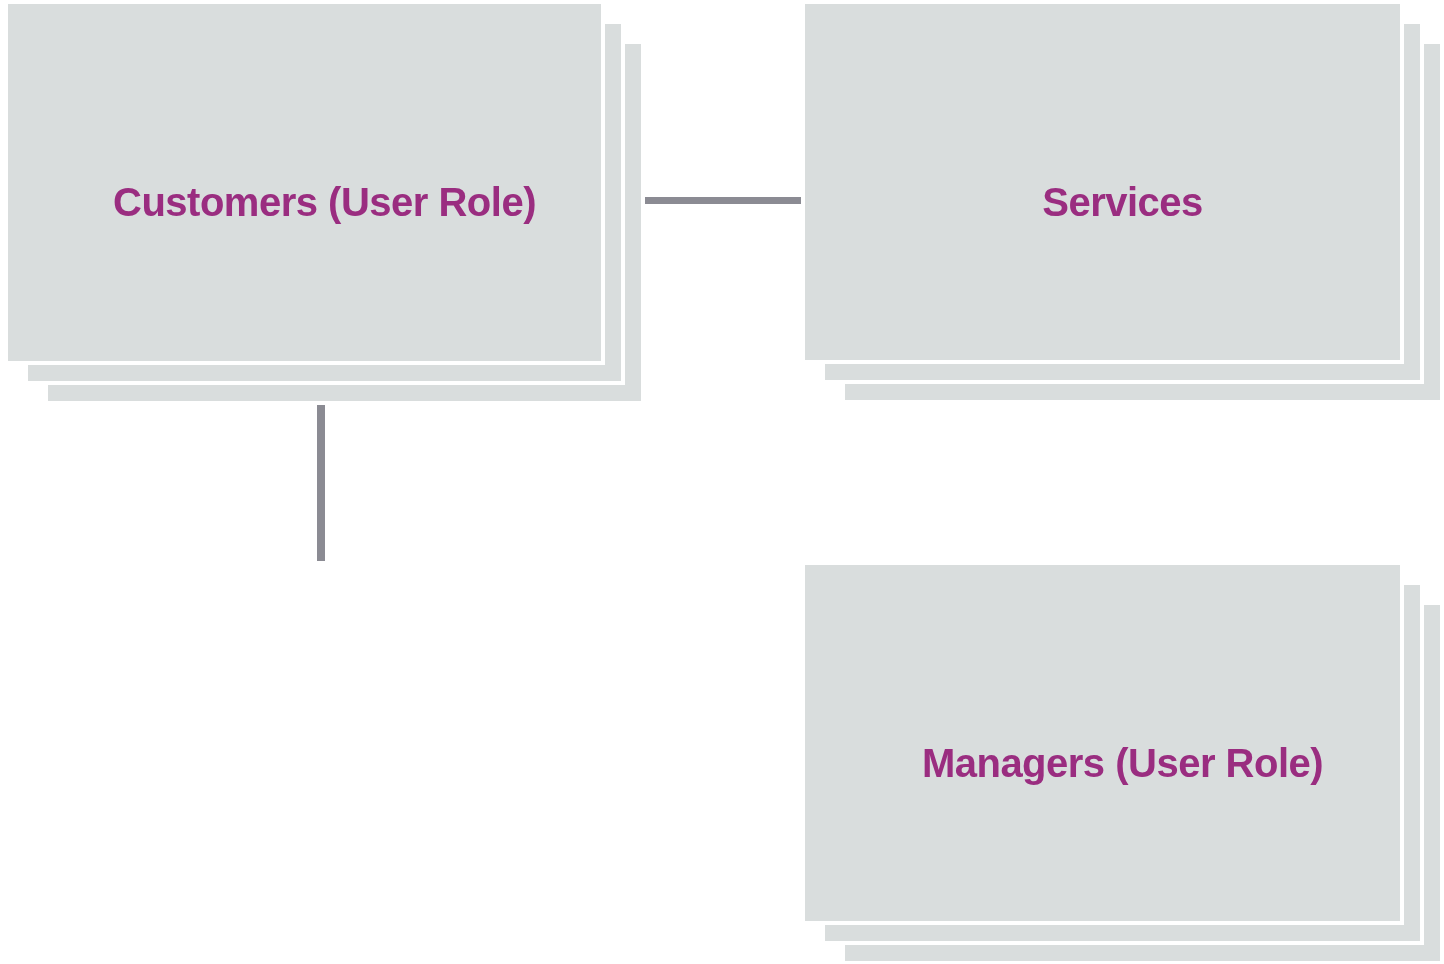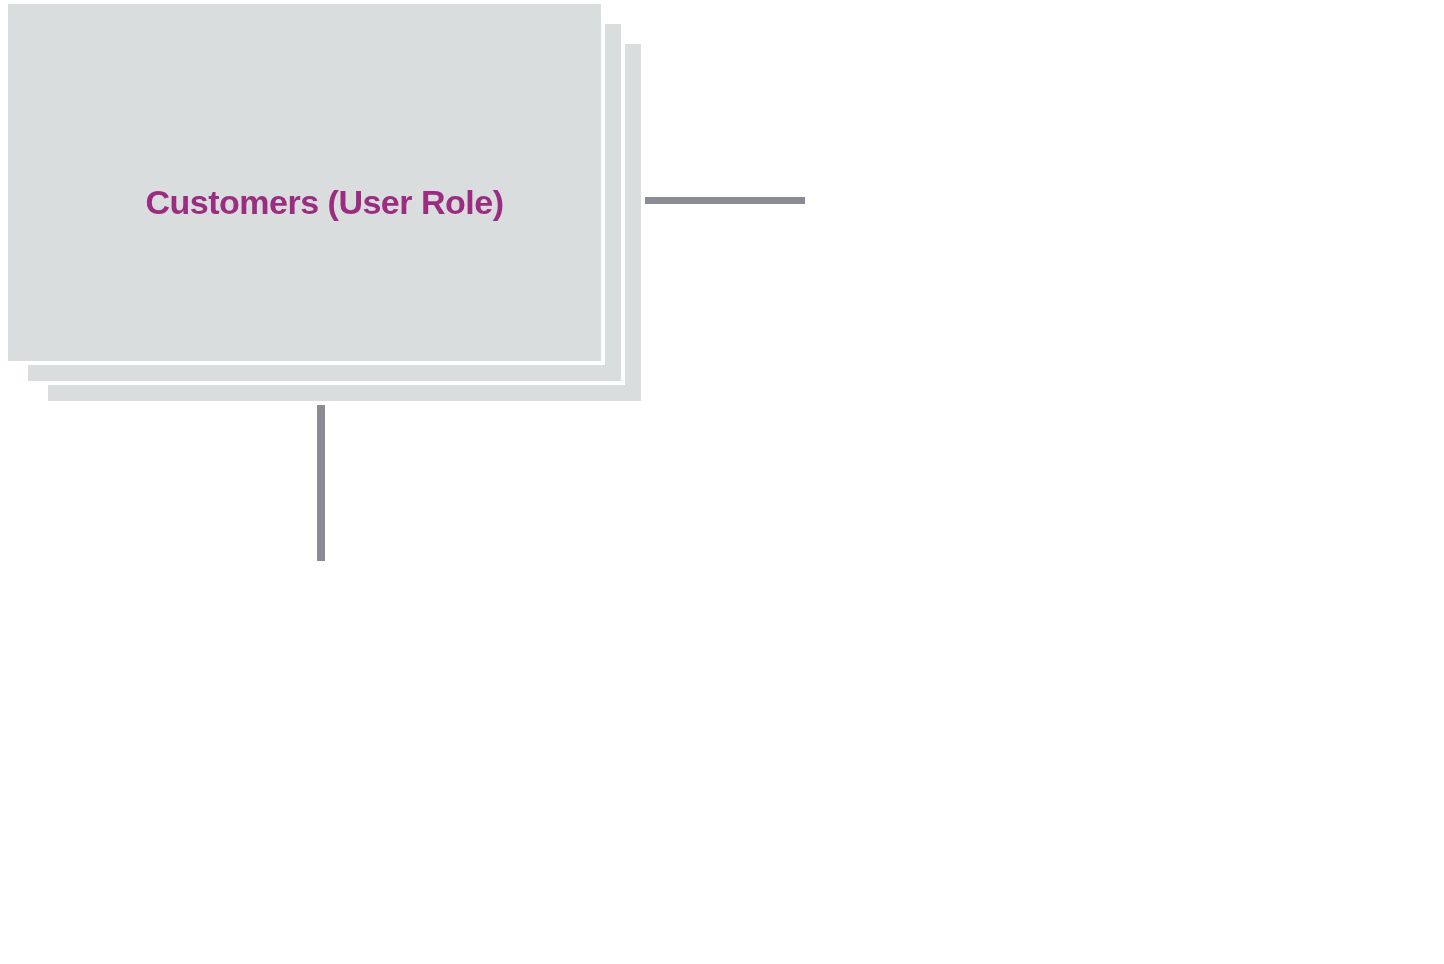--- a/index.html
+++ b/index.html
@@ -30,21 +30,21 @@
 
   .node-label {
     position: absolute;
     inset: 0;
     z-index: 4;
     display: flex;
     align-items: center;
     justify-content: center;
     text-align: center;
     font-weight: 700;
-    font-size: 34px;
+    font-size: 40px;
     letter-spacing: -0.5px;
     color: var(--label, #9a2d80);
     pointer-events: none;
     white-space: nowrap;
   }
 
   
   .node.customers { left: 8px;   top: 4px;   width: 633px; height: 397px; }
   .node.customers .card { width: 593px; height: 357px; }
 
@@ -74,16 +74,28 @@
   <div class="connector h"></div>
   <div class="connector v"></div>
 
   <div class="node customers">
     <div class="card back"></div>
     <div class="card middle"></div>
     <div class="card front"></div>
     <div class="node-label">Customers (User Role)</div>
   </div>
 
+  <div class="node services">
+    <div class="card back"></div>
+    <div class="card middle"></div>
+    <div class="card front"></div>
+    <div class="node-label">Services</div>
+  </div>
 
 
+  <div class="node managers">
+    <div class="card back"></div>
+    <div class="card middle"></div>
+    <div class="card front"></div>
+    <div class="node-label">Managers (User Role)</div>
+  </div>
 
 </div>
 
 </body></html>

